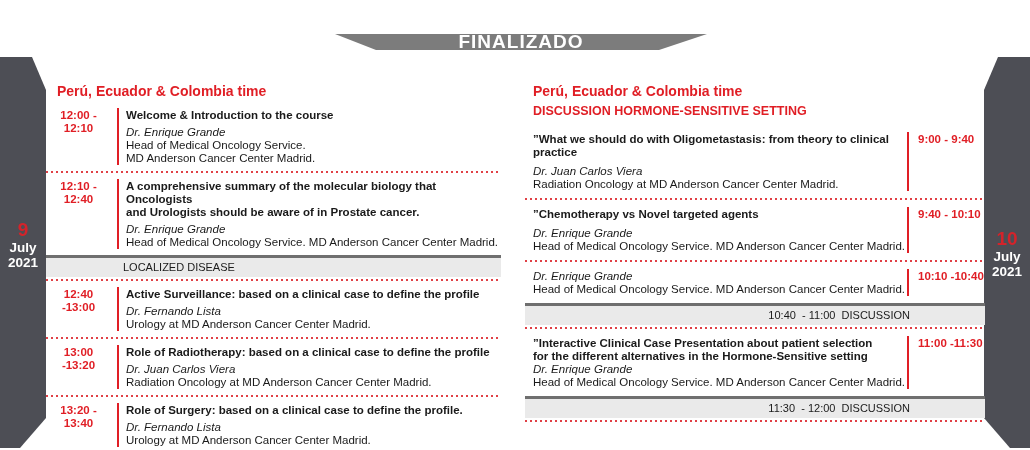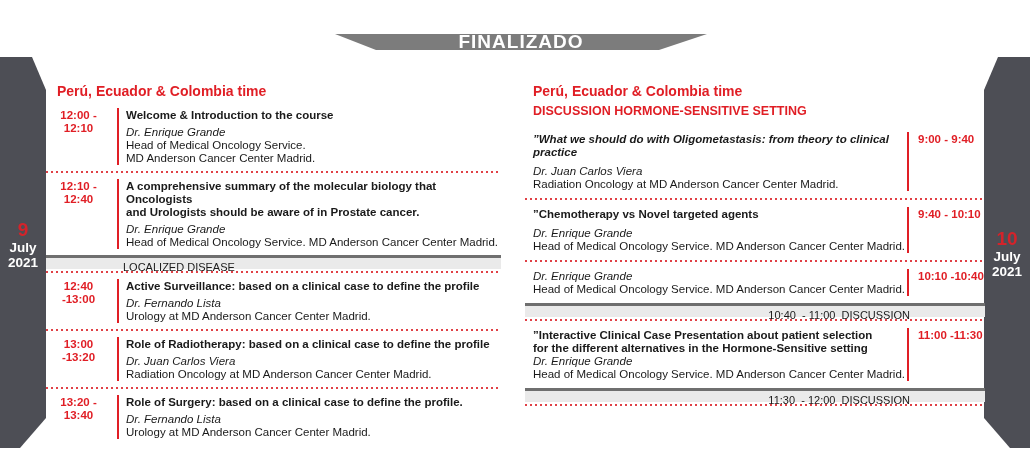--- a/index.html
+++ b/index.html
@@ -34,21 +34,21 @@
   .panel .daynum { color:#d4232a; font-weight:bold; font-size:19px; line-height:20px; }
   .panel .daymon, .panel .dayyear { color:#ffffff; font-weight:bold; font-size:13.5px; }
 
   
   .tzheader { color:#e01e25; font-weight:bold; font-size:14px; line-height:16px; }
   .dotted {
     height:2px; margin:6px 0;
     background:repeating-linear-gradient(to right, #e04046 0, #e04046 2px, transparent 2px, transparent 5px);
   }
   .band {
-    height:14px; background:#eaeaea; border-top:3px solid #6f6f6f;
+    height:22px; background:#eaeaea; border-top:3px solid #6f6f6f;
     font-size:11px; line-height:19px; color:#1a1a1a; white-space:pre;
   }
   .entry { display:flex; align-items:stretch; }
   .title { font-weight:bold; font-size:11.5px; line-height:13px; white-space:pre-line; margin-bottom:4px; }
   .speaker { font-style:italic; font-size:11.5px; line-height:13px; }
   .affil { font-size:11.5px; line-height:13px; white-space:pre-line; }
   .accentbar { width:2px; background:#e01e25; }
   .timecell { color:#e01e25; font-weight:bold; font-size:11.5px; line-height:13px; padding-top:1px; }
 
   
@@ -157,21 +157,21 @@
     </div>
   </div>
 </div>
 
 <div class="col-right">
   <div class="tzheader">Perú, Ecuador &amp; Colombia time</div>
   <div class="sectionheader">DISCUSSION HORMONE-SENSITIVE SETTING</div>
 
   <div class="entry">
     <div class="rcontent">
-      <div class="title" style="margin-bottom:6px;font-style:italic;">”What we should do with Oligometastasis: from theory to clinical practice</div>
+      <div class="title" style="margin-bottom:6px;">”What we should do with Oligometastasis: from theory to clinical practice</div>
       <div class="speaker">Dr. Juan Carlos Viera</div>
       <div class="affil">Radiation Oncology at MD Anderson Cancer Center Madrid.</div>
     </div>
     <div class="accentbar"></div>
     <div class="timecell">9:00 - 9:40</div>
   </div>
 
   <div class="dotted"></div>
 
   <div class="entry">

